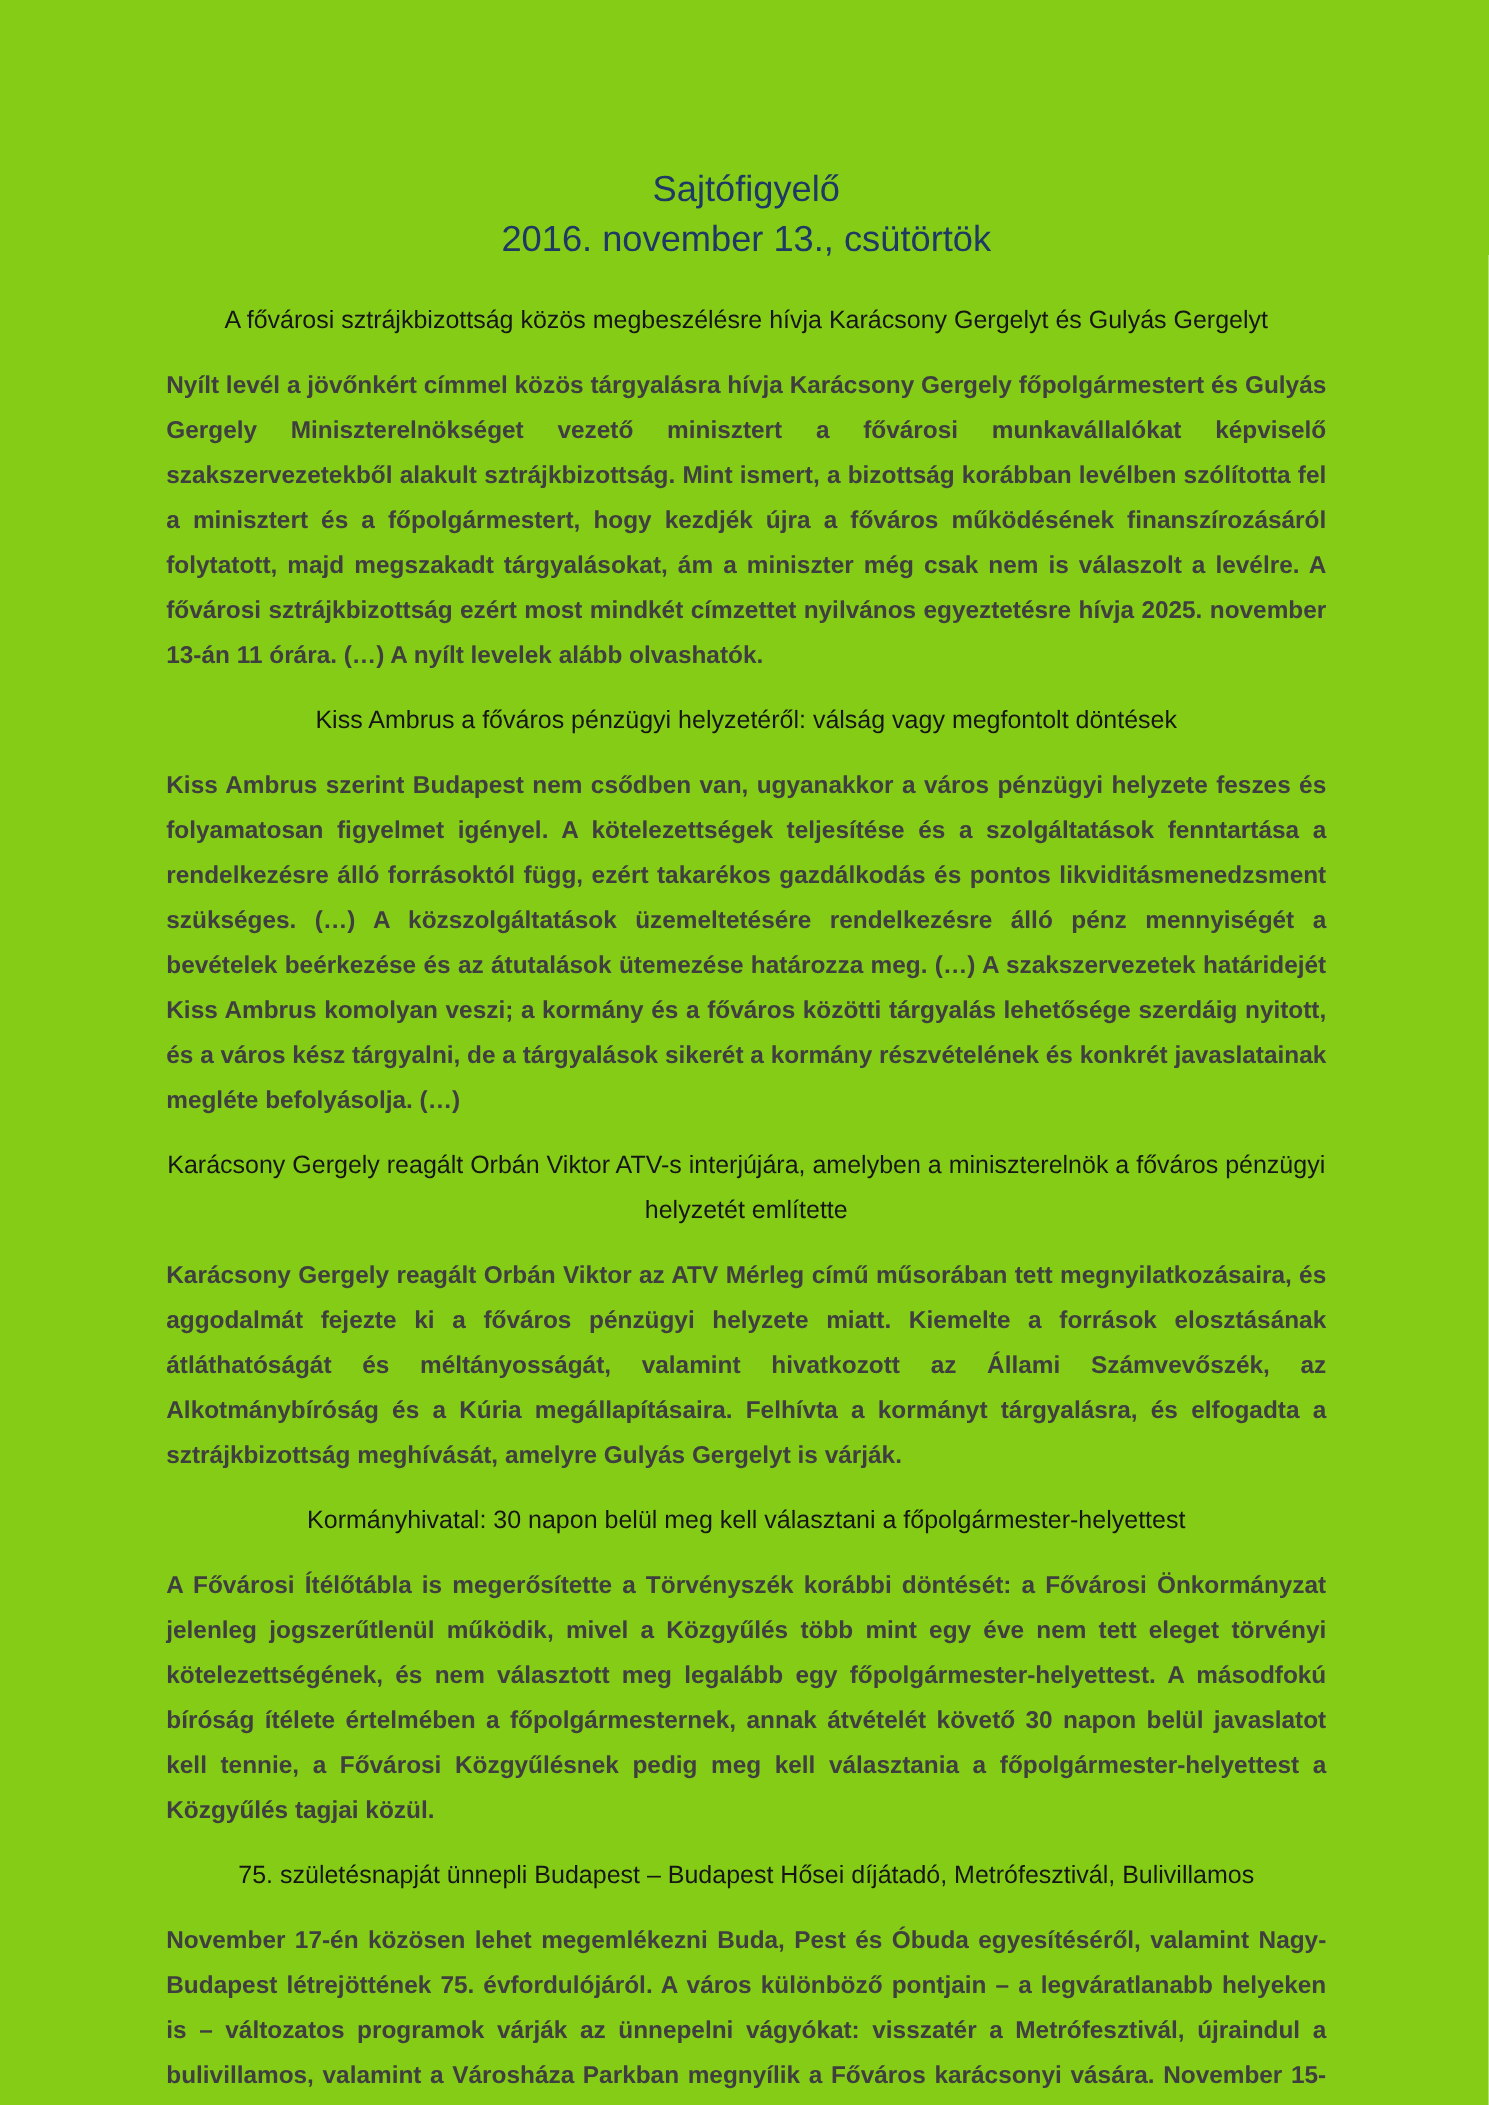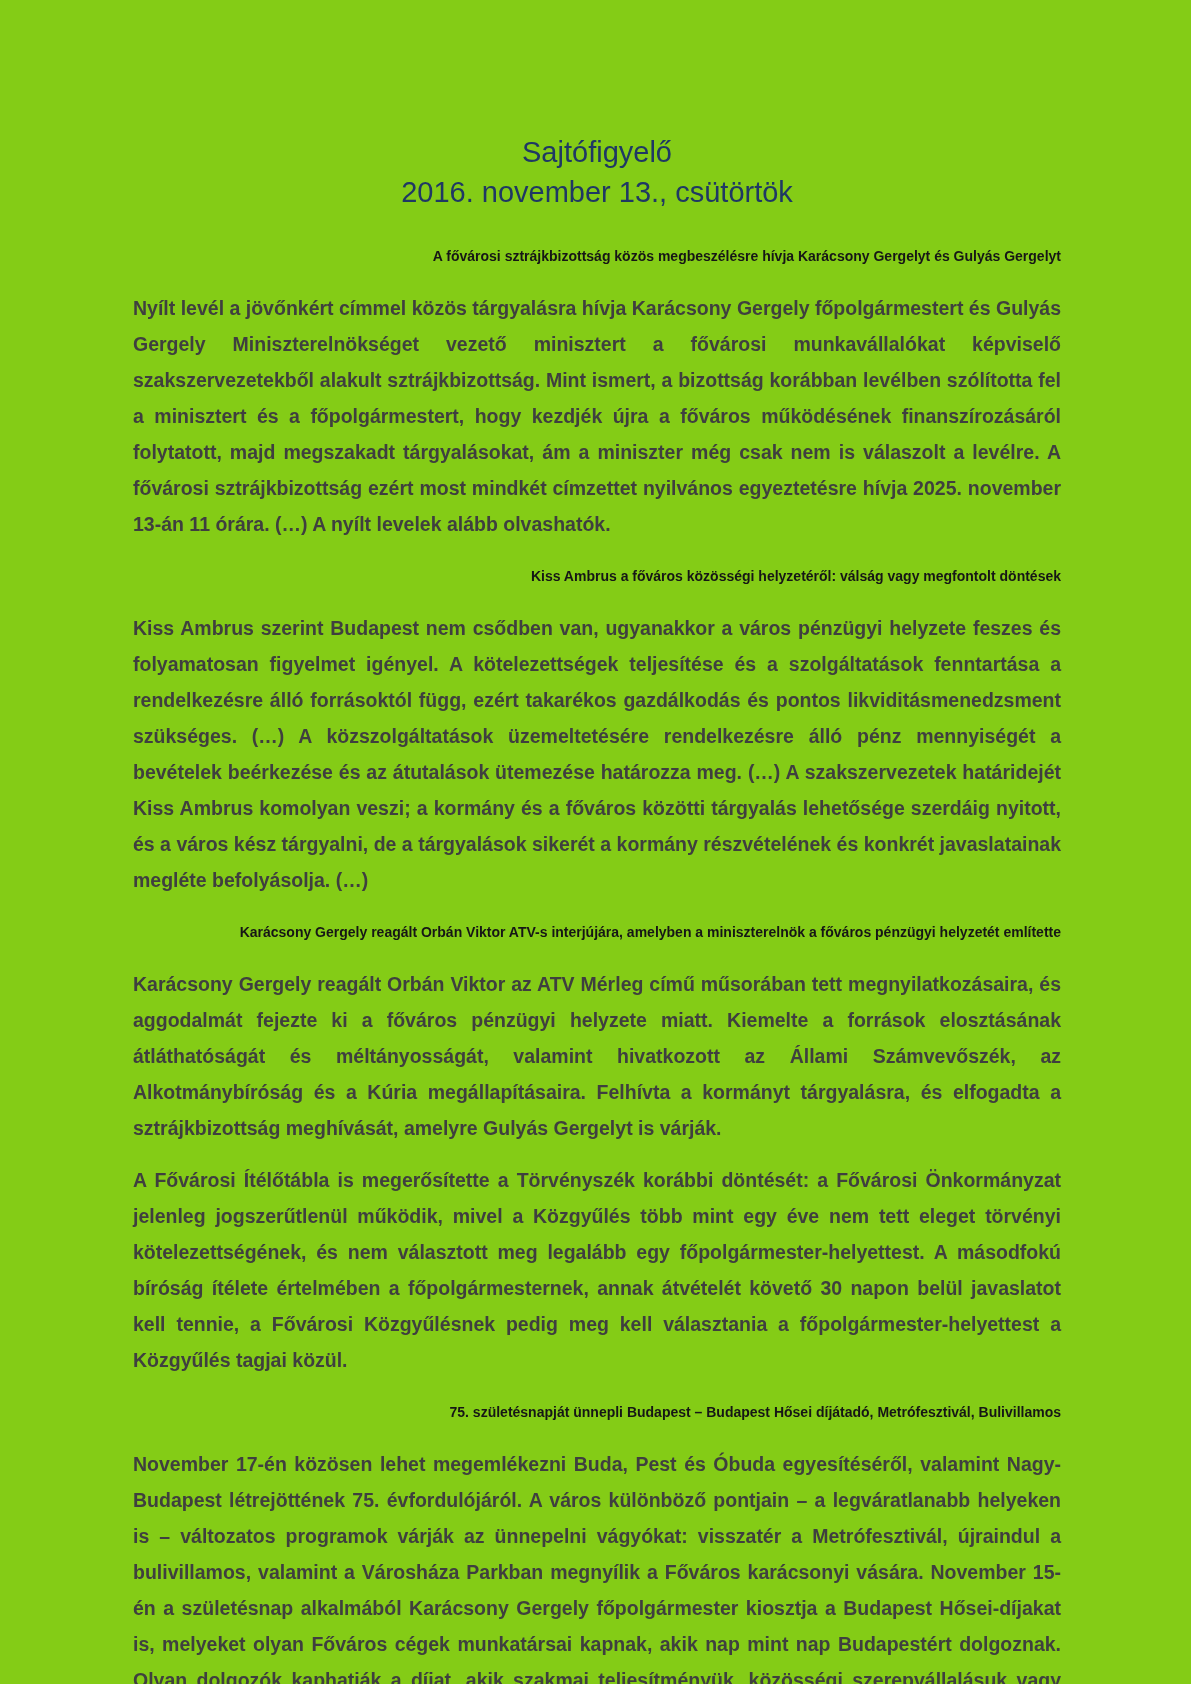--- a/index.html
+++ b/index.html
@@ -34,25 +34,25 @@
   }
   .doc-date {
     margin: 0;
     font-size: 29px;
     line-height: 40px;
     font-weight: 500;
     color: #1f3864;
   }
   .section-heading {
     margin: 0 0 16px 0;
-    font-size: 14px;
+    font-size: 20px;
     line-height: 36px;
-    font-weight: 700;
+    font-weight: 400;
     color: #161616;
-    text-align: right;
+    text-align: center;
   }
   .section-body {
     margin: 0 0 16px 0;
     font-size: 19.5px;
     line-height: 36px;
     font-weight: 700;
     color: #3f3f3f;
     text-align: justify;
     text-justify: inter-word;
   }
@@ -69,30 +69,31 @@
       <h1 class="doc-title">Sajtófigyelő</h1>
       <h2 class="doc-date">2016. november 13., csütörtök</h2>
     </div>
 
     <section class="doc-section">
       <h3 class="section-heading">A fővárosi sztrájkbizottság közös megbeszélésre hívja Karácsony Gergelyt és Gulyás Gergelyt</h3>
       <p class="section-body">Nyílt levél a jövőnkért címmel közös tárgyalásra hívja Karácsony Gergely főpolgármestert és Gulyás Gergely Miniszterelnökséget vezető minisztert a fővárosi munkavállalókat képviselő szakszervezetekből alakult sztrájkbizottság. Mint ismert, a bizottság korábban levélben szólította fel a minisztert és a főpolgármestert, hogy kezdjék újra a főváros működésének finanszírozásáról folytatott, majd megszakadt tárgyalásokat, ám a miniszter még csak nem is válaszolt a levélre. A fővárosi sztrájkbizottság ezért most mindkét címzettet nyilvános egyeztetésre hívja 2025. november 13-án 11 órára. (…) A nyílt levelek alább olvashatók.</p>
     </section>
 
     <section class="doc-section">
-      <h3 class="section-heading">Kiss Ambrus a főváros közösségi helyzetéről: válság vagy megfontolt döntések</h3>
+      <h3 class="section-heading">Kiss Ambrus a főváros pénzügyi helyzetéről: válság vagy megfontolt döntések</h3>
       <p class="section-body">Kiss Ambrus szerint Budapest nem csődben van, ugyanakkor a város pénzügyi helyzete feszes és folyamatosan figyelmet igényel. A kötelezettségek teljesítése és a szolgáltatások fenntartása a rendelkezésre álló forrásoktól függ, ezért takarékos gazdálkodás és pontos likviditásmenedzsment szükséges. (…) A közszolgáltatások üzemeltetésére rendelkezésre álló pénz mennyiségét a bevételek beérkezése és az átutalások ütemezése határozza meg. (…) A szakszervezetek határidejét Kiss Ambrus komolyan veszi; a kormány és a főváros közötti tárgyalás lehetősége szerdáig nyitott, és a város kész tárgyalni, de a tárgyalások sikerét a kormány részvételének és konkrét javaslatainak megléte befolyásolja. (…)</p>
     </section>
 
     <section class="doc-section">
       <h3 class="section-heading">Karácsony Gergely reagált Orbán Viktor ATV-s interjújára, amelyben a miniszterelnök a főváros pénzügyi helyzetét említette</h3>
       <p class="section-body">Karácsony Gergely reagált Orbán Viktor az ATV Mérleg című műsorában tett megnyilatkozásaira, és aggodalmát fejezte ki a főváros pénzügyi helyzete miatt. Kiemelte a források elosztásának átláthatóságát és méltányosságát, valamint hivatkozott az Állami Számvevőszék, az Alkotmánybíróság és a Kúria megállapításaira. Felhívta a kormányt tárgyalásra, és elfogadta a sztrájkbizottság meghívását, amelyre Gulyás Gergelyt is várják.</p>
     </section>
 
     <section class="doc-section">
+      <h3 class="section-heading">Kormányhivatal: 30 napon belül meg kell választani a főpolgármester-helyettest</h3>
       <p class="section-body">A Fővárosi Ítélőtábla is megerősítette a Törvényszék korábbi döntését: a Fővárosi Önkormányzat jelenleg jogszerűtlenül működik, mivel a Közgyűlés több mint egy éve nem tett eleget törvényi kötelezettségének, és nem választott meg legalább egy főpolgármester-helyettest. A másodfokú bíróság ítélete értelmében a főpolgármesternek, annak átvételét követő 30 napon belül javaslatot kell tennie, a Fővárosi Közgyűlésnek pedig meg kell választania a főpolgármester-helyettest a Közgyűlés tagjai közül.</p>
     </section>
 
     <section class="doc-section">
       <h3 class="section-heading">75. születésnapját ünnepli Budapest – Budapest Hősei díjátadó, Metrófesztivál, Bulivillamos</h3>
       <p class="section-body">November 17-én közösen lehet megemlékezni Buda, Pest és Óbuda egyesítéséről, valamint Nagy-Budapest létrejöttének 75. évfordulójáról. A város különböző pontjain – a legváratlanabb helyeken is – változatos programok várják az ünnepelni vágyókat: visszatér a Metrófesztivál, újraindul a bulivillamos, valamint a Városháza Parkban megnyílik a Főváros karácsonyi vására. November 15-én a születésnap alkalmából Karácsony Gergely főpolgármester kiosztja a Budapest Hősei-díjakat is, melyeket olyan Főváros cégek munkatársai kapnak, akik nap mint nap Budapestért dolgoznak. Olyan dolgozók kaphatják a díjat, akik szakmai teljesítményük, közösségi szerepvállalásuk vagy emberi hozzáállásuk miatt méltóvá váltak az elismerésre.</p>
     </section>
 
   </div>
 </div>

